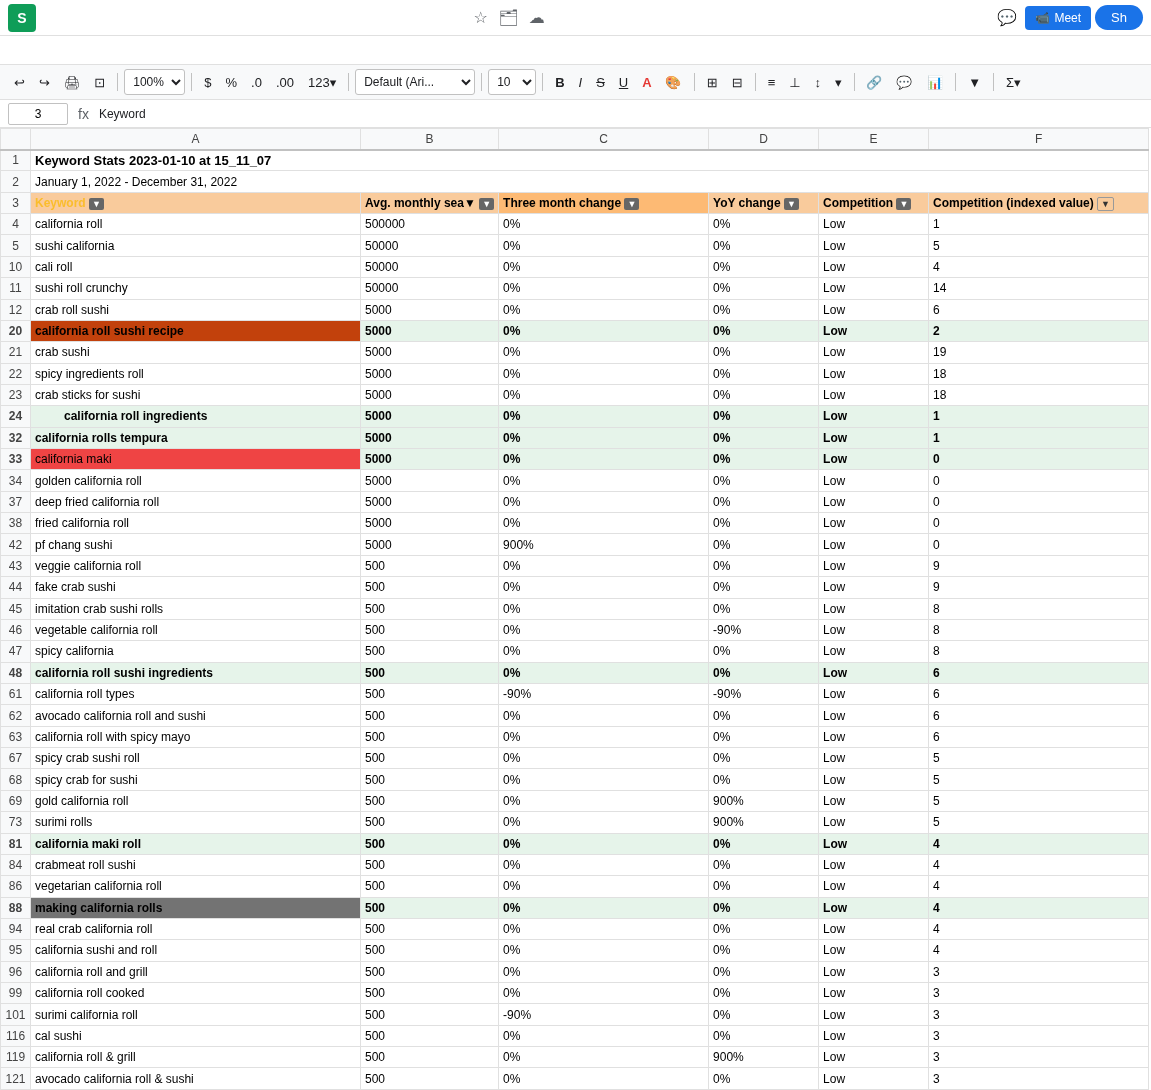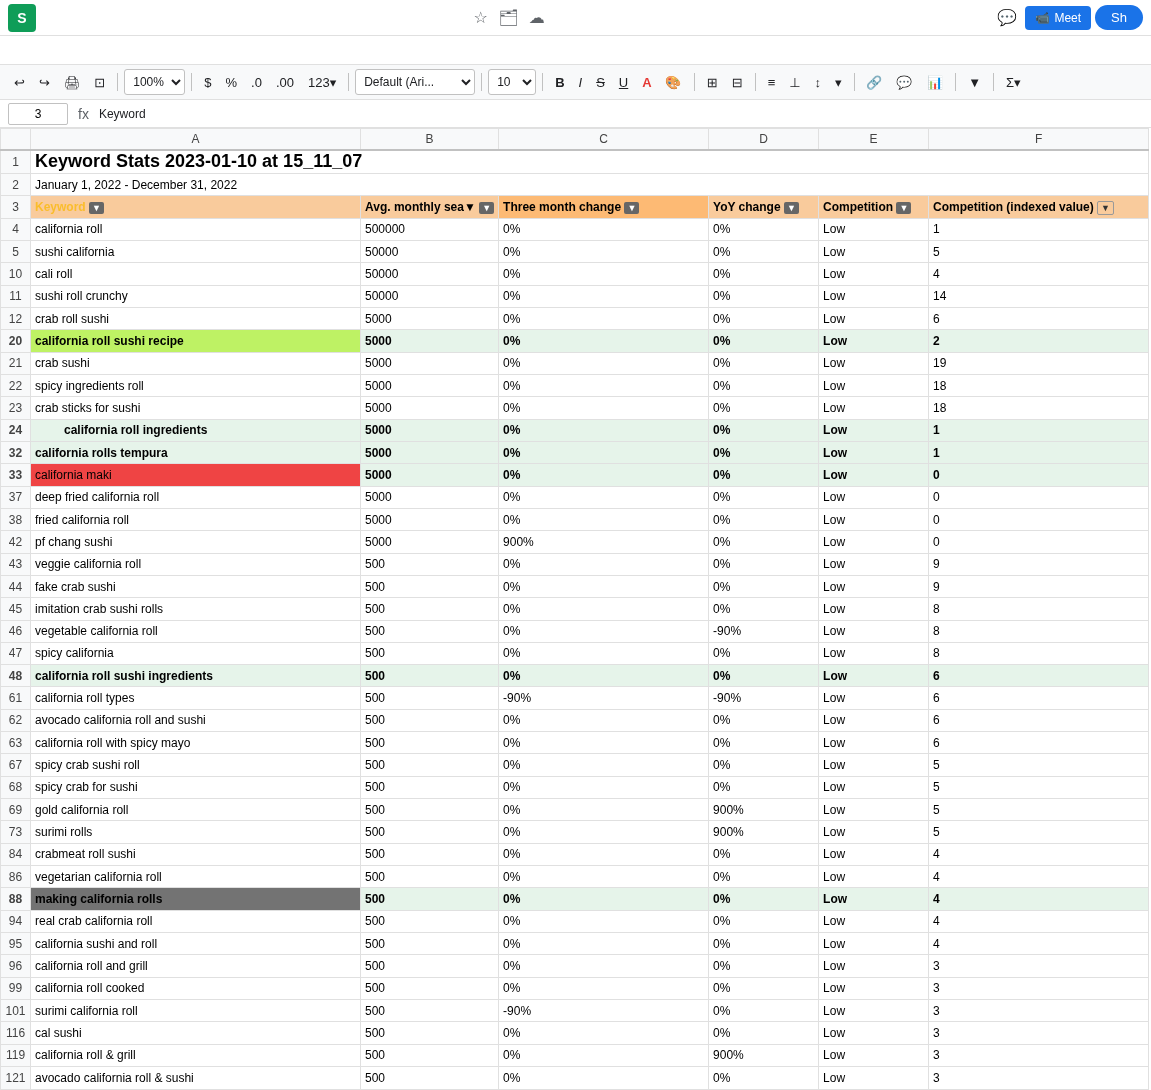--- a/index.html
+++ b/index.html
@@ -202,21 +202,21 @@
         <th>B</th>
         <th>C</th>
         <th>D</th>
         <th>E</th>
         <th>F</th>
       </tr>
     </thead>
     <tbody id="grid-body">
     <tr>
           <td class="rownum">1</td>
-          <td colspan="6" style="font-weight: bold; font-size: 18px;">Keyword Stats 2023-01-10 at 15_11_07</td>
+          <td colspan="6" style="font-weight: bold; font-size: 13px;">Keyword Stats 2023-01-10 at 15_11_07</td>
         </tr>
         <tr>
           <td class="rownum">2</td>
           <td colspan="6">January 1, 2022 - December 31, 2022</td>
         </tr>
         <tr>
           <td class="rownum">3</td>
           <td style="background: rgb(249, 203, 156); font-weight: bold;"><span style="color:#fabd2c;font-weight:bold">Keyword</span> <span style="background:#666;color:white;font-size:9px;padding:1px 3px;border-radius:2px;">▼</span></td>
           <td style="background: rgb(249, 203, 156); font-weight: bold;">Avg. monthly sea▼ <span style="background:#666;color:white;font-size:9px;padding:1px 3px;border-radius:2px;">▼</span></td>
           <td style="background: #fdba74; font-weight: bold;">Three month change <span style="background:#666;color:white;font-size:9px;padding:1px 3px;border-radius:2px;">▼</span></td>
@@ -264,21 +264,21 @@
           <td class="rownum">12</td>
           <td class="cell">crab roll sushi</td>
           <td class="cell">5000</td>
           <td class="cell">0%</td>
           <td class="cell">0%</td>
           <td class="cell">Low</td>
           <td class="cell">6</td>
         </tr>
         <tr class="row-green-bold">
           <td class="rownum">20</td>
-          <td class="cell" style="background: #bef264; font-weight: bold;">california roll sushi recipe</td>
+          <td class="cell" style="background: #c2410c; font-weight: bold;">california roll sushi recipe</td>
           <td class="cell" style="background: rgb(230, 244, 234); font-weight: bold;">5000</td>
           <td class="cell" style="background: rgb(230, 244, 234); font-weight: bold;">0%</td>
           <td class="cell" style="background: rgb(230, 244, 234); font-weight: bold;">0%</td>
           <td class="cell" style="background: rgb(230, 244, 234); font-weight: bold;">Low</td>
           <td class="cell" style="background: rgb(230, 244, 234); font-weight: bold;">2</td>
         </tr>
         <tr>
           <td class="rownum">21</td>
           <td class="cell">crab sushi</td>
           <td class="cell">5000</td>
@@ -326,20 +326,29 @@
         <tr class="row-green-bold">
           <td class="rownum">33</td>
           <td class="cell" style="background: #ef4444; font-weight: normal;">california maki</td>
           <td class="cell" style="background: rgb(230, 244, 234); font-weight: bold;">5000</td>
           <td class="cell" style="background: rgb(230, 244, 234); font-weight: bold;">0%</td>
           <td class="cell" style="background: rgb(230, 244, 234); font-weight: bold;">0%</td>
           <td class="cell" style="background: rgb(230, 244, 234); font-weight: bold;">Low</td>
           <td class="cell" style="background: rgb(230, 244, 234); font-weight: bold;">0</td>
         </tr>
         <tr>
+          <td class="rownum">34</td>
+          <td class="cell">golden california roll</td>
+          <td class="cell">5000</td>
+          <td class="cell">0%</td>
+          <td class="cell">0%</td>
+          <td class="cell">Low</td>
+          <td class="cell">0</td>
+        </tr>
+        <tr>
           <td class="rownum">37</td>
           <td class="cell">deep fried california roll</td>
           <td class="cell">5000</td>
           <td class="cell">0%</td>
           <td class="cell">0%</td>
           <td class="cell">Low</td>
           <td class="cell">0</td>
         </tr>
         <tr>
           <td class="rownum">38</td>
@@ -469,20 +478,29 @@
         </tr>
         <tr>
           <td class="rownum">73</td>
           <td class="cell">surimi rolls</td>
           <td class="cell">500</td>
           <td class="cell">0%</td>
           <td class="cell">900%</td>
           <td class="cell">Low</td>
           <td class="cell">5</td>
         </tr>
+        <tr class="row-green-bold">
+          <td class="rownum">81</td>
+          <td class="cell" style="background: rgb(230, 244, 234); font-weight: bold;">california maki roll</td>
+          <td class="cell" style="background: rgb(230, 244, 234); font-weight: bold;">500</td>
+          <td class="cell" style="background: rgb(230, 244, 234); font-weight: bold;">0%</td>
+          <td class="cell" style="background: rgb(230, 244, 234); font-weight: bold;">0%</td>
+          <td class="cell" style="background: rgb(230, 244, 234); font-weight: bold;">Low</td>
+          <td class="cell" style="background: rgb(230, 244, 234); font-weight: bold;">4</td>
+        </tr>
         <tr>
           <td class="rownum">84</td>
           <td class="cell">crabmeat roll sushi</td>
           <td class="cell">500</td>
           <td class="cell">0%</td>
           <td class="cell">0%</td>
           <td class="cell">Low</td>
           <td class="cell">4</td>
         </tr>
         <tr>

